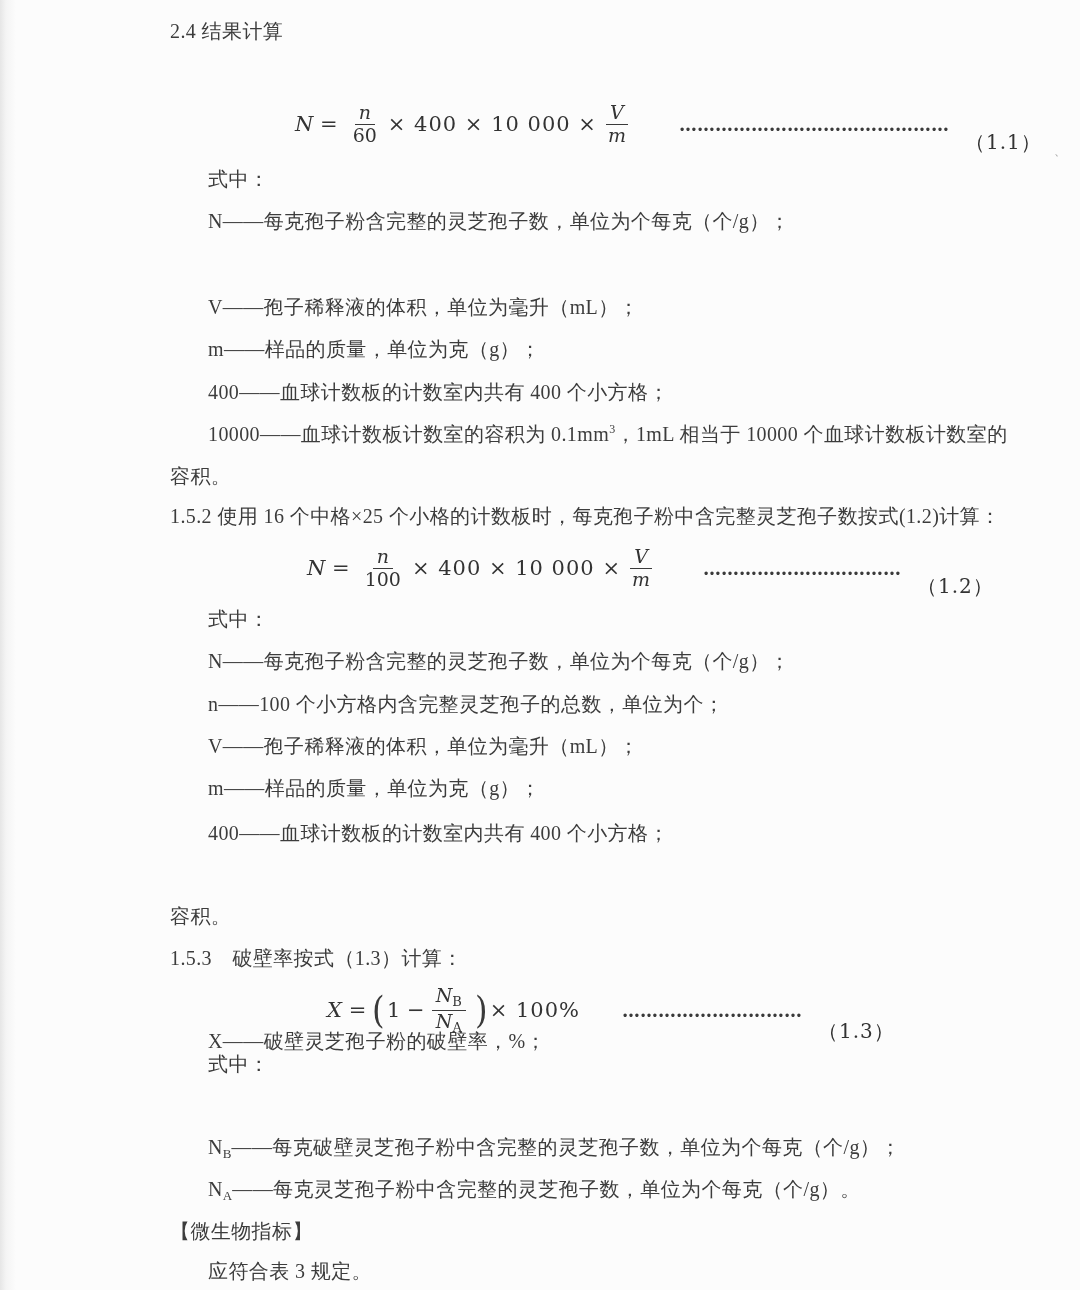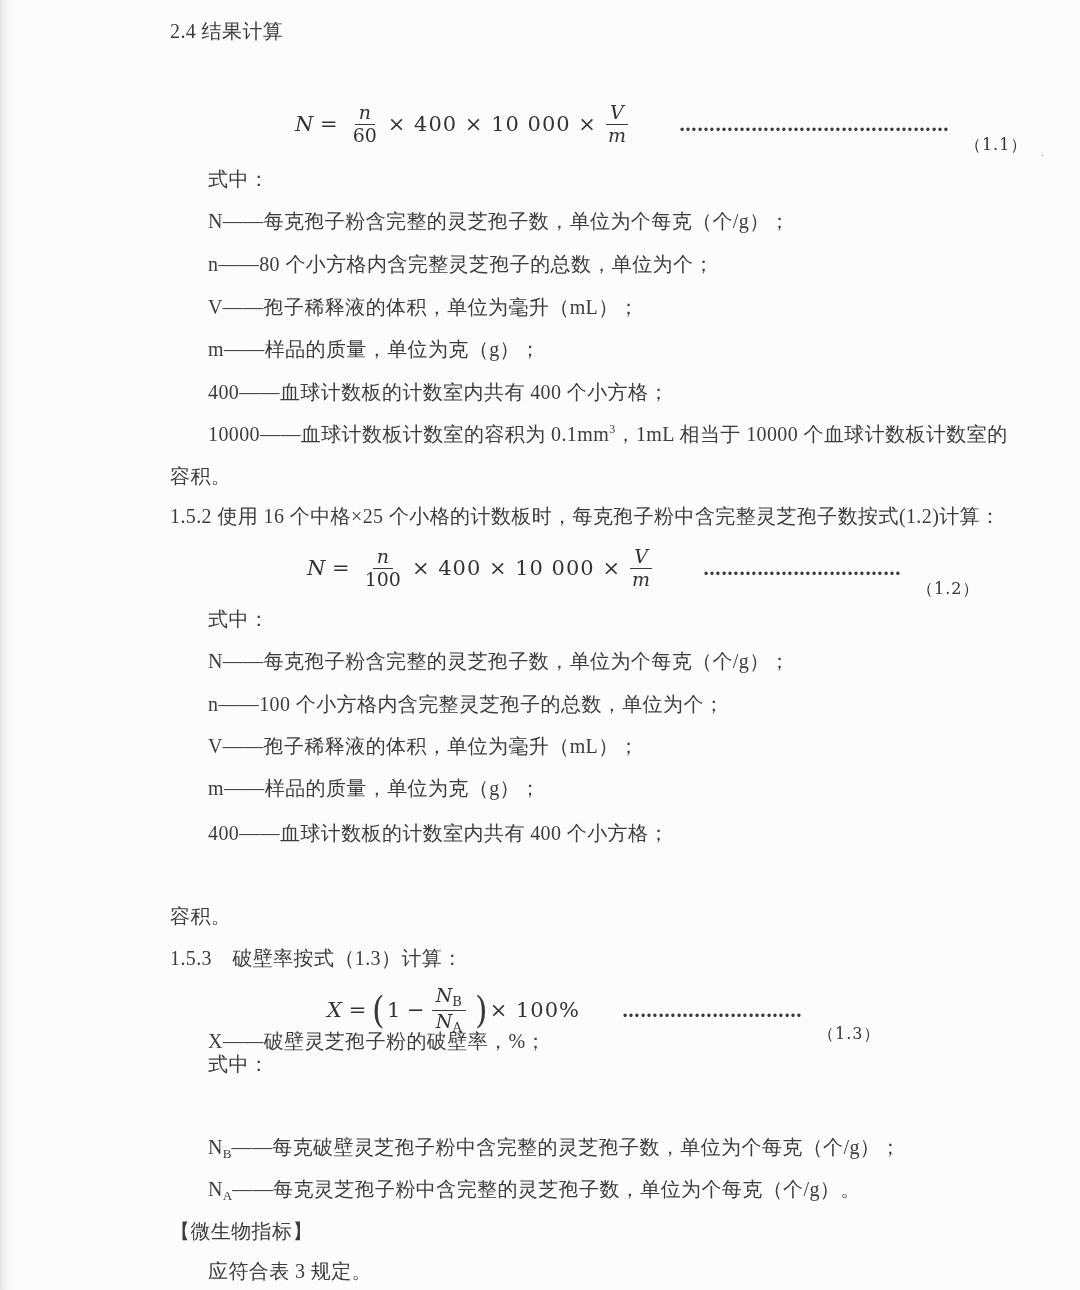--- a/index.html
+++ b/index.html
@@ -48,21 +48,21 @@
   .mrhs { margin-left:0; letter-spacing:1px; }
   .bigparen {
     font-size:38px; line-height:1; font-weight:400;
     transform:scaleX(0.85); margin:0 1px; color:#3a3a3a;
   }
   .dots {
     font-weight:700; margin-left:42px; color:#3a3a3a;
     font-size:18px; letter-spacing:0px;
   }
   .flabel {
-    margin-left:16px; font-size:16px; align-self:flex-end;
+    margin-left:16px; font-size:20px; align-self:flex-end;
     transform:translateY(9px); letter-spacing:1px;
   }
   .ftail {
     color:#a0a0a0; font-size:13px; align-self:flex-end;
     transform:translateY(13px); margin-left:12px;
   }
 </style>
 </head>
 <body>
 
@@ -82,21 +82,20 @@
       <span class="fnum mvar">V</span>
       <span class="fden mvar">m</span>
     </span>
     <span class="dots">………………………………………</span>
     <span class="flabel">（1.1）</span>
     <span class="ftail">、</span>
   </div>
 
   <div class="line m-indent" style="top:166px">式中：</div>
   <div class="line m-indent" style="top:208px">N——每克孢子粉含完整的灵芝孢子数，单位为个每克（个/g）；</div>
-  <div class="line m-indent" style="top:251px">n——80 个小方格内含完整灵芝孢子的总数，单位为个；</div>
   <div class="line m-indent" style="top:294px">V——孢子稀释液的体积，单位为毫升（mL）；</div>
   <div class="line m-indent" style="top:336px">m——样品的质量，单位为克（g）；</div>
   <div class="line m-indent" style="top:379px">400——血球计数板的计数室内共有 400 个小方格；</div>
   <div class="line m-indent" style="top:421px">
     <span>10000——血球计数板计数室的容积为 0.1mm</span><sup class="u3">3</sup><span>，1mL 相当于 10000 个血球计数板计数室的</span>
   </div>
   <div class="line m-left" style="top:463px">容积。</div>
 
   <div class="line m-left" style="top:503px">1.5.2 使用 16 个中格×25 个小格的计数板时，每克孢子粉中含完整灵芝孢子数按式(1.2)计算：</div>
 

